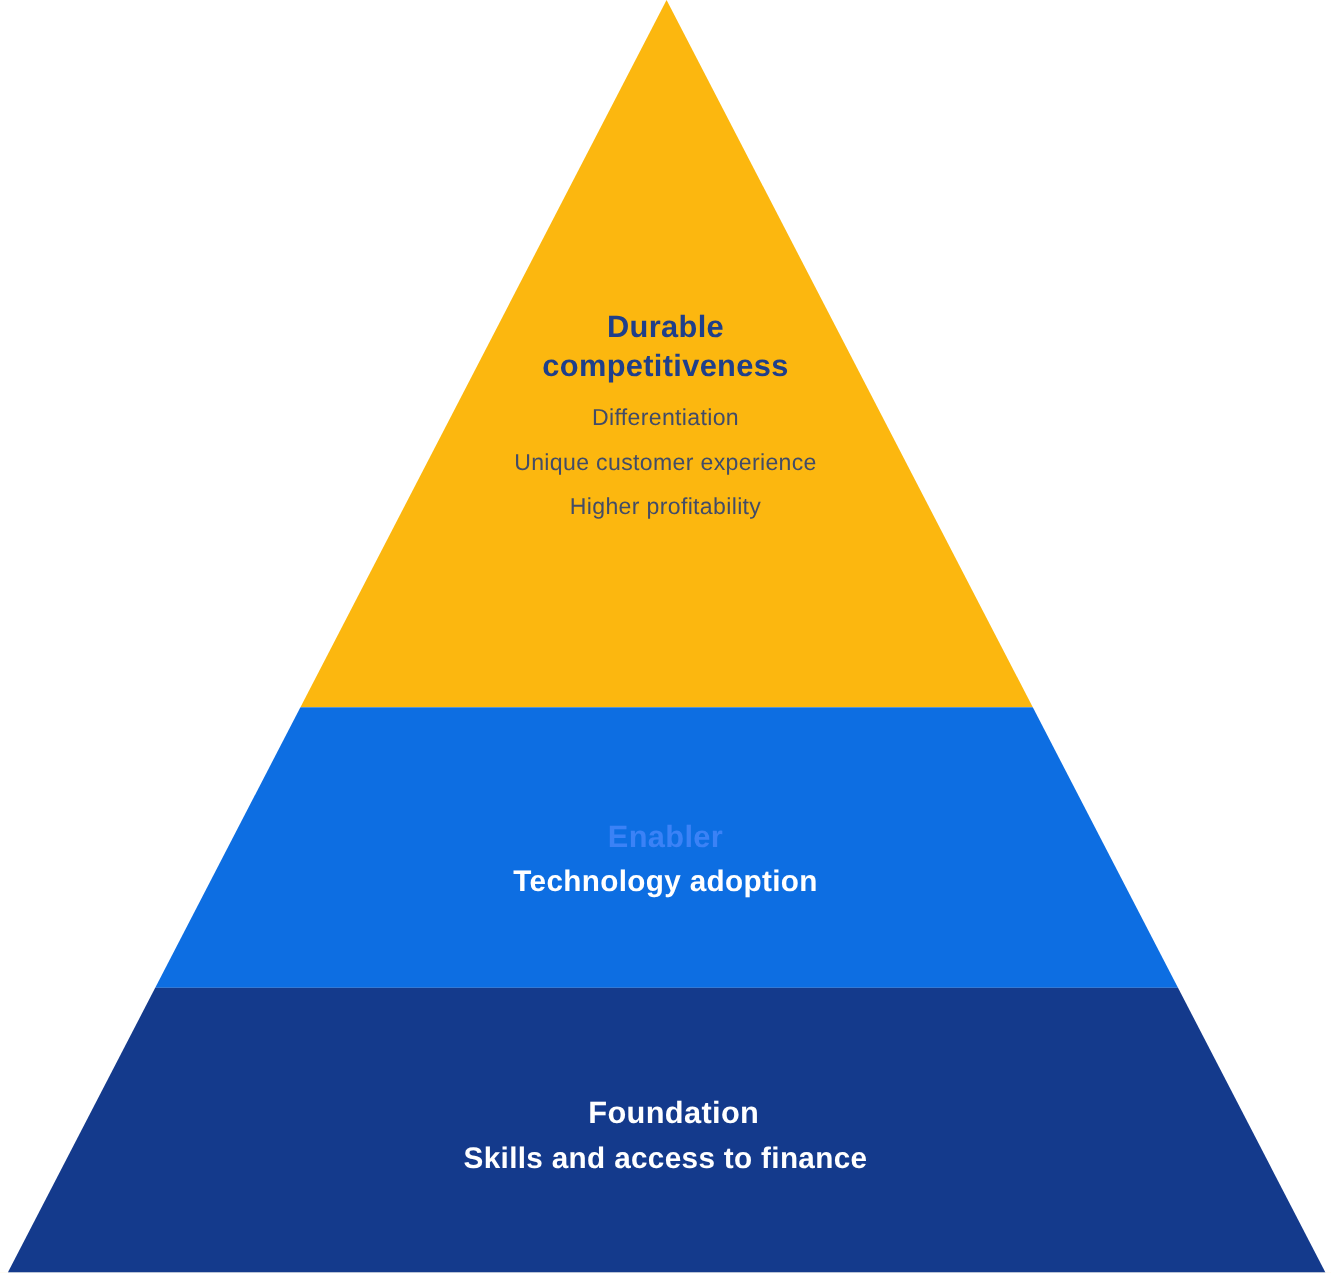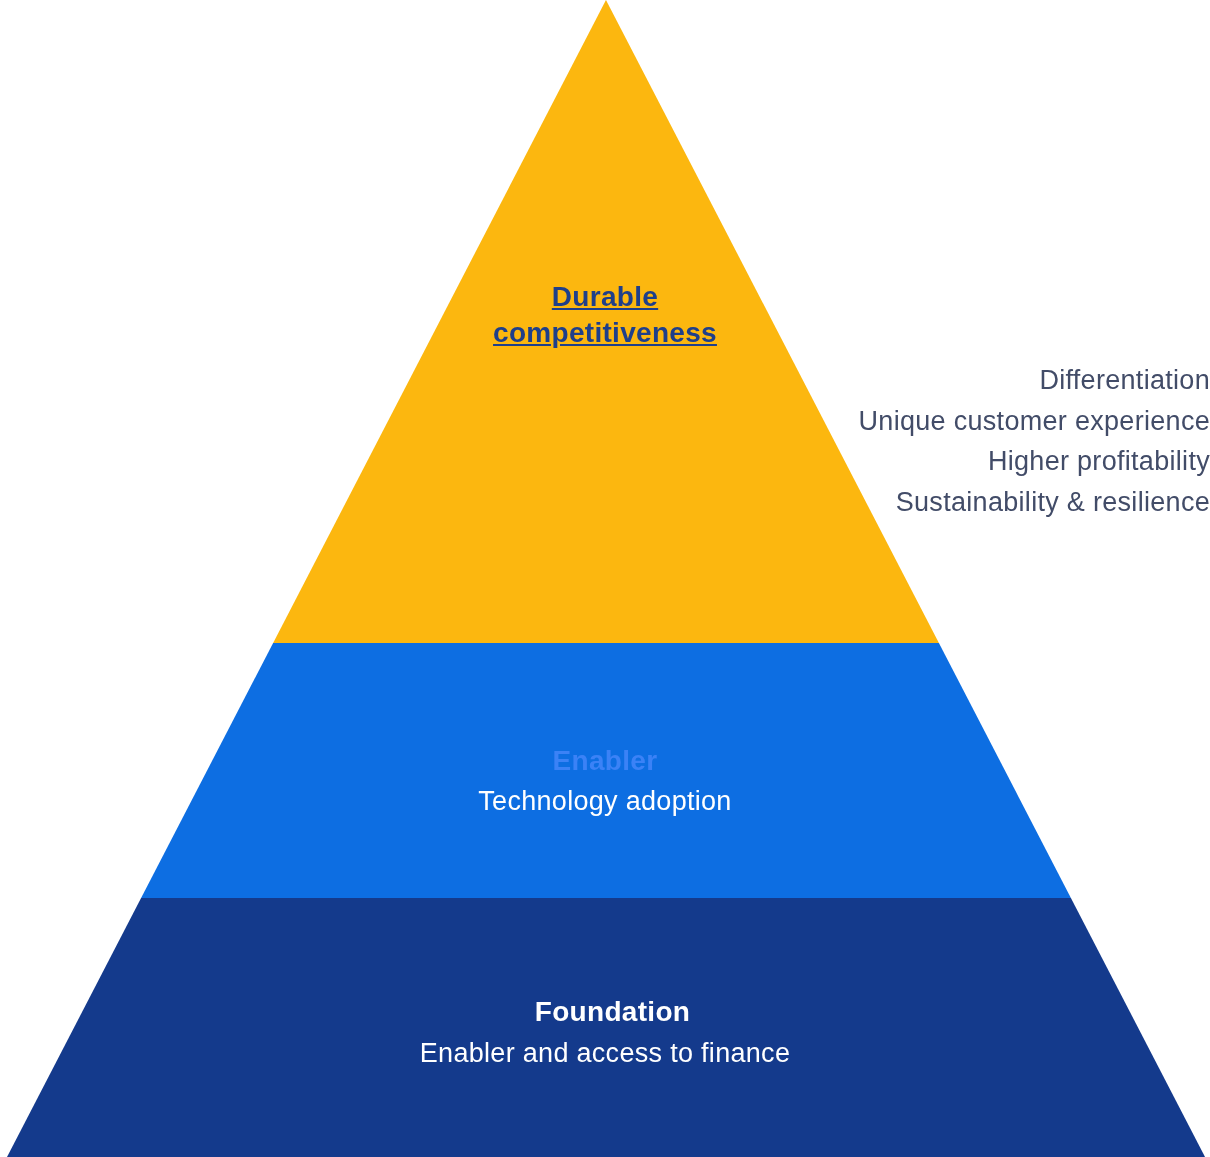--- a/index.html
+++ b/index.html
@@ -37,34 +37,32 @@
     letter-spacing: 0.3px;
   }
   .tier-title {
     font-weight: bold;
     font-size: 28px;
     line-height: 36px;
   }
   .tier-sub {
     font-size: 27px;
     line-height: 40px;
-    font-weight: normal;
+    font-weight: bold;
   }
   .top-title {
     top: 279px;
     margin: 0 auto;
     max-width: 270px;
-    text-decoration: underline;
   }
   .top-items {
     top: 360px;
-    font-size: 27px;
+    font-size: 21px;
     line-height: 40.5px;
     font-weight: normal;
-    text-align: right;
   }
   .mid-title    { top: 743px; }
   .mid-sub      { top: 781px; }
   .bottom-title { top: 994px; }
   .bottom-sub   { top: 1033px; }
 </style>
 </head>
 <body>
 
 <div class="stage">
@@ -74,22 +72,21 @@
     <div class="tier tier-middle" style="background: rgb(13, 110, 226);"></div>
     <div class="tier tier-bottom" style="background: rgb(20, 58, 140);"></div>
   </div>
 
   <div class="textblock tier-title top-title" style="color: rgb(31, 63, 138);">Durable competitiveness</div>
 
   <div class="textblock top-items" style="color: rgb(66, 76, 104);">
     <div>Differentiation</div>
     <div>Unique customer experience</div>
     <div>Higher profitability</div>
-    <div>Sustainability &amp; resilience</div>
   </div>
 
   <div class="textblock tier-title mid-title" style="color: #3b82f6;">Enabler</div>
   <div class="textblock tier-sub mid-sub" style="color: rgb(255, 255, 255);">Technology adoption</div>
 
   <div class="textblock tier-title bottom-title" style="color: rgb(255, 255, 255); padding-left: 15px;">Foundation</div>
-  <div class="textblock tier-sub bottom-sub" style="color: rgb(255, 255, 255);">Enabler and access to finance</div>
+  <div class="textblock tier-sub bottom-sub" style="color: rgb(255, 255, 255);">Skills and access to finance</div>
 
 </div>
 
 </body></html>

